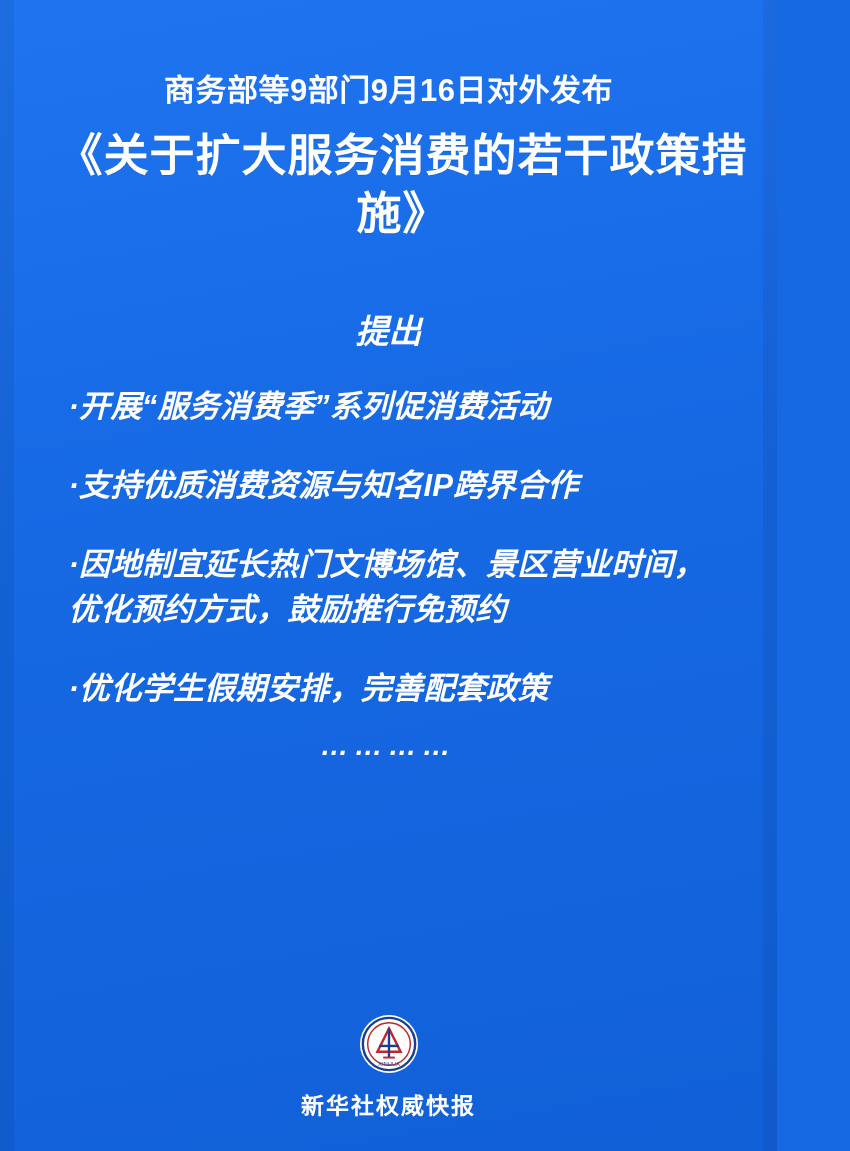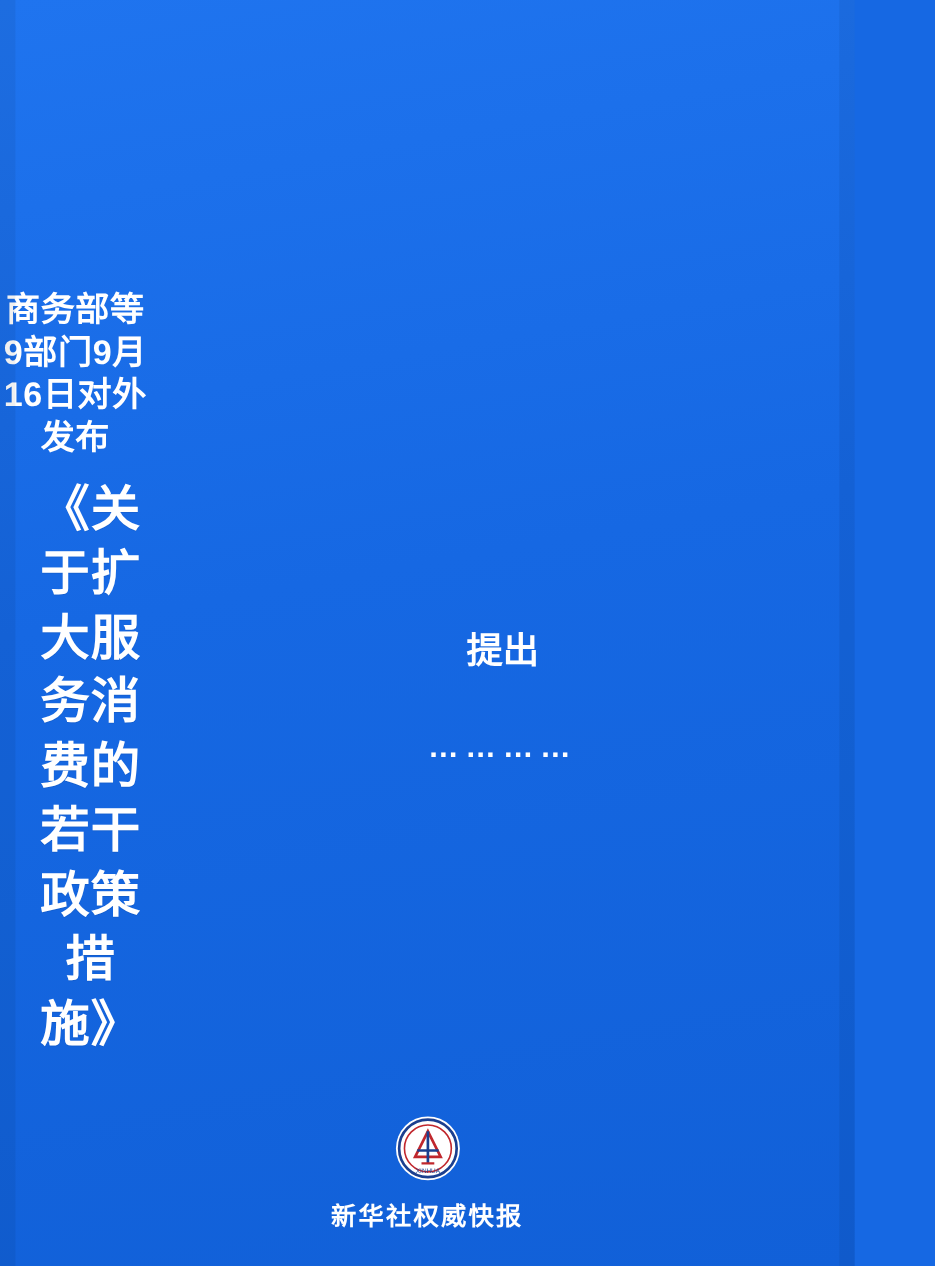--- a/index.html
+++ b/index.html
@@ -15,21 +15,21 @@
     font-family: "Liberation Sans", "DejaVu Sans", sans-serif;
     color: #ffffff;
   }
   .poster {
     position: relative;
     width: 777px;
     height: 1151px;
     box-sizing: border-box;
     background: linear-gradient(170deg, #1f74ef 0%, #1668e3 45%, #1160d8 100%);
     display: flex;
-    flex-direction: row;
+    flex-direction: column;
     align-items: center;
   }
   
   .poster:before {
     content: "";
     position: absolute;
     left: 0; top: 0; bottom: 0;
     width: 14px;
     background: rgba(0,0,0,0.06);
     pointer-events: none;
@@ -61,24 +61,25 @@
     line-height: 1.3;
     font-weight: 700;
     letter-spacing: 1px;
     color: #ffffff;
     text-shadow: 0 1px 0 rgba(0,0,0,0.08);
     padding-left: 28px;
   }
 
   .body-block {
     width: 100%;
-    margin-top: 116px;
+    margin-top: 68px;
     display: flex;
     flex-direction: column;
     align-items: center;
+    font-style: italic;
   }
   .lead {
     font-size: 33px;
     font-weight: 700;
     line-height: 1.2;
     text-align: center;
     margin-bottom: 34px;
   }
   .points {
     width: 640px;
@@ -145,20 +146,26 @@
 <div class="poster">
 
   <div class="header">
     <div class="eyebrow">商务部等9部门9月16日对外发布</div>
     <div class="headline">《关于扩大服务消费的若干政策措施》</div>
   </div>
 
   <div class="body-block">
     <div class="lead">提出</div>
 
+    <div class="points">
+      <p class="point">·开展“服务消费季”系列促消费活动</p>
+      <p class="point">·支持优质消费资源与知名IP跨界合作</p>
+      <p class="point">·因地制宜延长热门文博场馆、景区营业时间，优化预约方式，鼓励推行免预约</p>
+      <p class="point">·优化学生假期安排，完善配套政策</p>
+    </div>
 
     <div class="dots">…………</div>
   </div>
 
 
   <div class="footer">
     <span>
       <svg class="logo" viewBox="0 0 64 64" xmlns="http://www.w3.org/2000/svg" aria-hidden="true">
         <circle cx="32" cy="32" r="30" fill="#ffffff"></circle>
         <circle cx="32" cy="32" r="27" fill="none" stroke="#1b3f8f" stroke-width="2.5"></circle>

